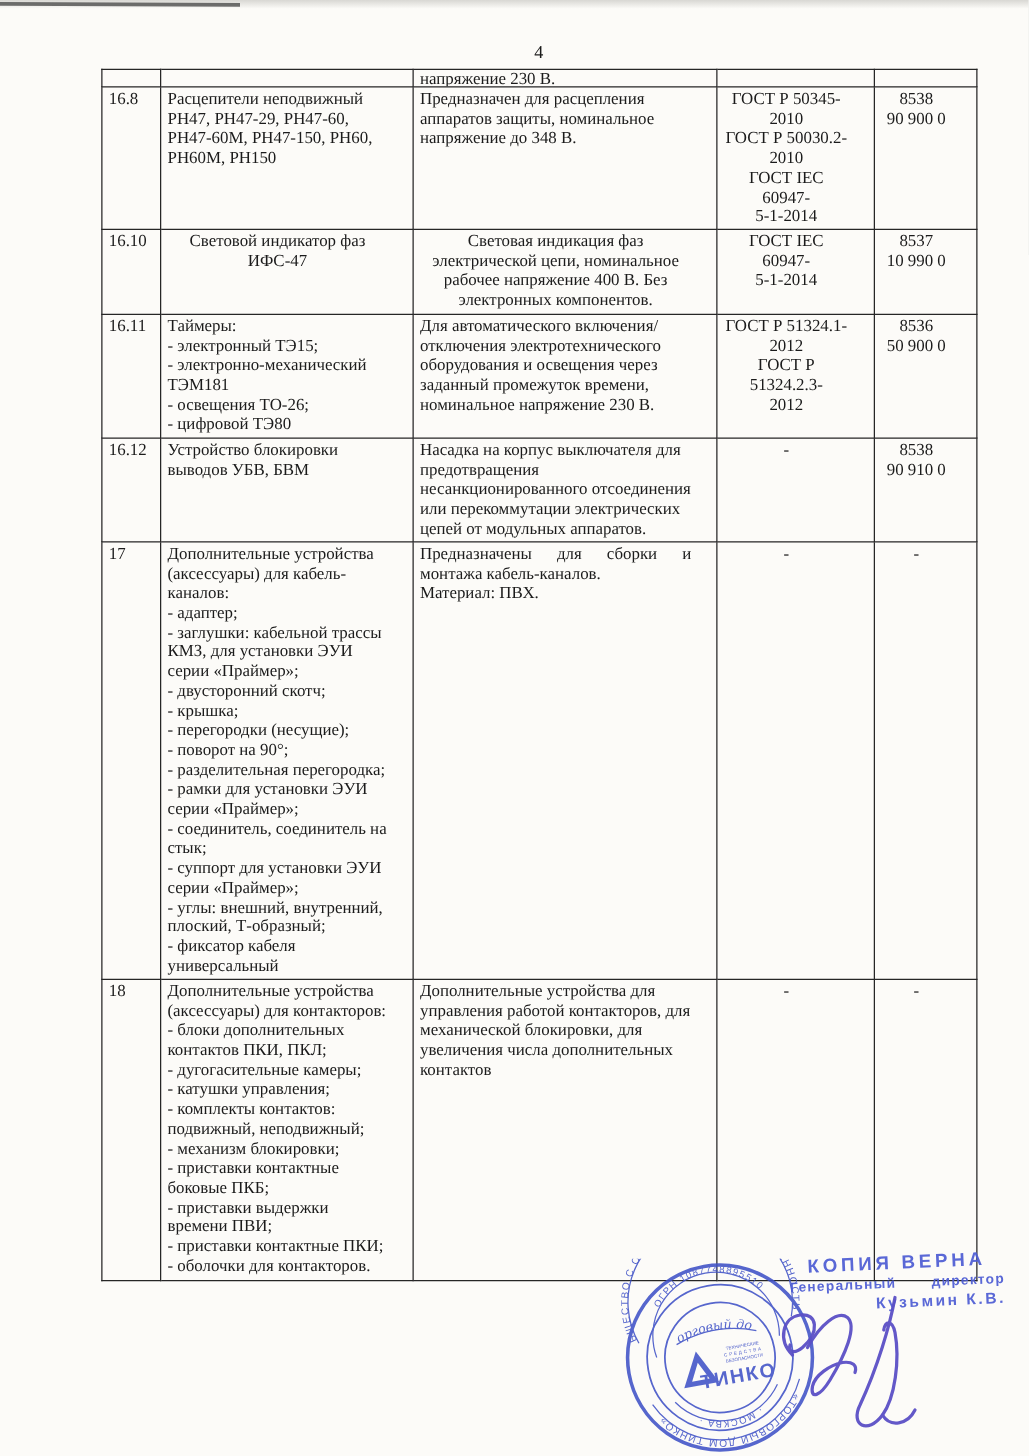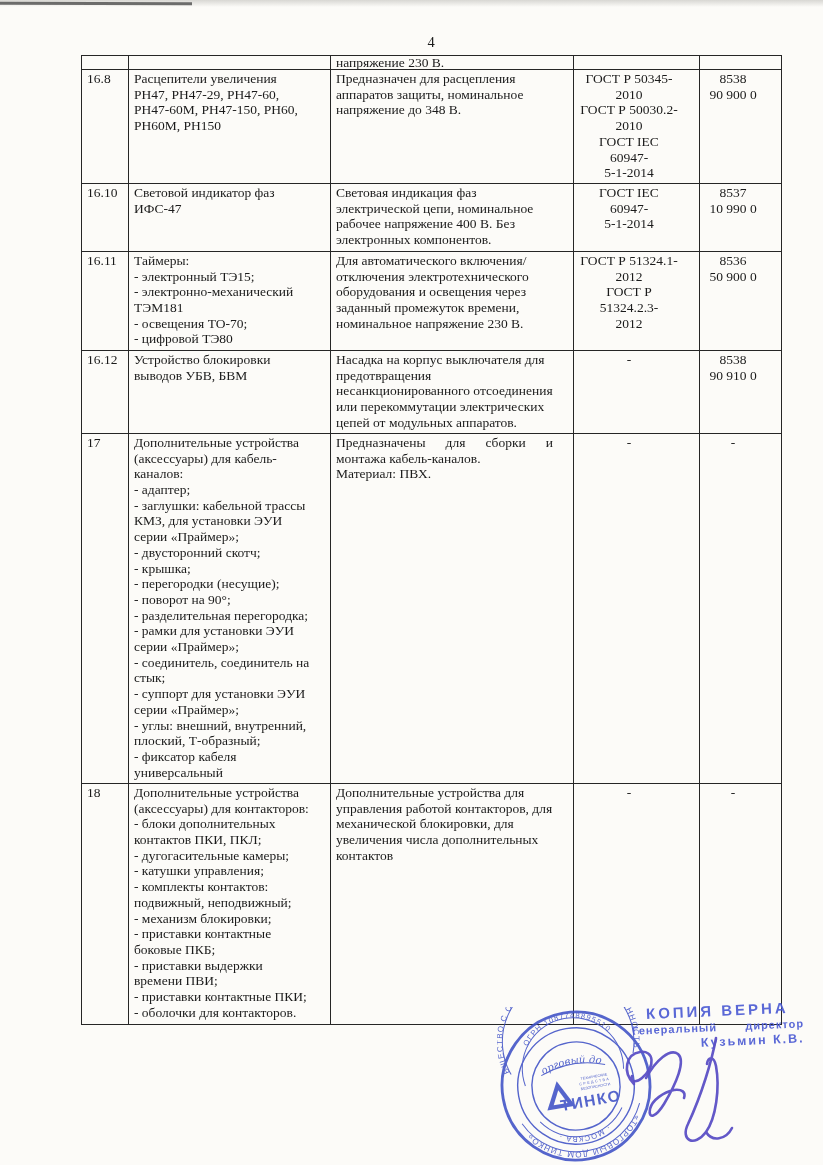--- a/index.html
+++ b/index.html
@@ -22,21 +22,21 @@
   table.doc td{
     border:1.4px solid #262626;vertical-align:top;
     padding:1px 20px 2px 5px;white-space:pre-line;
     overflow:hidden;
   }
   td.c-num{text-align:left;padding-left:4px;}
   td.c-gost,td.c-code{text-align:center;padding-left:2px;padding-right:2px;}
   tr.r0 td{height:13px;line-height:13px;padding-top:0;padding-bottom:0;}
   tr.r1 td{height:96px;}
   tr.r2 td{height:66px;}
-  tr.r3 td{height:64px;}
+  tr.r3 td{height:64px;text-align:center;}
   tr.r4 td{height:95px;}
   tr.r5 td{height:79px;margin-left:12px;}
   tr.r6 td{height:346px;}
   tr.r7 td{height:237px;}
   tr.r6 td.c-desc{text-align:justify;}
   
   .cert{
     position:absolute;left:632px;top:1002px;width:172px;
     font-family:"Liberation Sans","DejaVu Sans",sans-serif;
     color:#4d5cd4;transform:rotate(-2.5deg);opacity:.92;
@@ -69,21 +69,21 @@
     <tbody>
       <tr class="r0">
         <td class="c-num"></td>
         <td class="c-name"></td>
         <td class="c-desc">напряжение 230 В.</td>
         <td class="c-gost"></td>
         <td class="c-code"></td>
       </tr>
       <tr class="r1">
         <td class="c-num">16.8</td>
-        <td class="c-name">Расцепители увеличения РН47, РН47-29, РН47-60, РН47-60М, РН47-150, РН60, РН60М, РН150</td>
+        <td class="c-name">Расцепители неподвижный РН47, РН47-29, РН47-60, РН47-60М, РН47-150, РН60, РН60М, РН150</td>
         <td class="c-desc">Предназначен для расцепления аппаратов защиты, номинальное напряжение до 348 В.</td>
         <td class="c-gost">ГОСТ Р 50345-
 2010
 ГОСТ Р 50030.2-
 2010
 ГОСТ IEC 60947-
 5-1-2014</td>
         <td class="c-code">8538
 90 900 0</td>
       </tr>
@@ -94,21 +94,21 @@
         <td class="c-gost">ГОСТ IEC 60947-
 5-1-2014</td>
         <td class="c-code">8537
 10 990 0</td>
       </tr>
       <tr class="r4">
         <td class="c-num">16.11</td>
         <td class="c-name">Таймеры:
 - электронный ТЭ15;
 - электронно-механический ТЭМ181
-- освещения ТО-70;
+- освещения ТО-26;
 - цифровой ТЭ80</td>
         <td class="c-desc">Для автоматического включения/отключения электротехнического оборудования и освещения через заданный промежуток времени, номинальное напряжение 230 В.</td>
         <td class="c-gost">ГОСТ Р 51324.1-
 2012
 ГОСТ Р 51324.2.3-
 2012</td>
         <td class="c-code">8536
 50 900 0</td>
       </tr>
       <tr class="r5">

